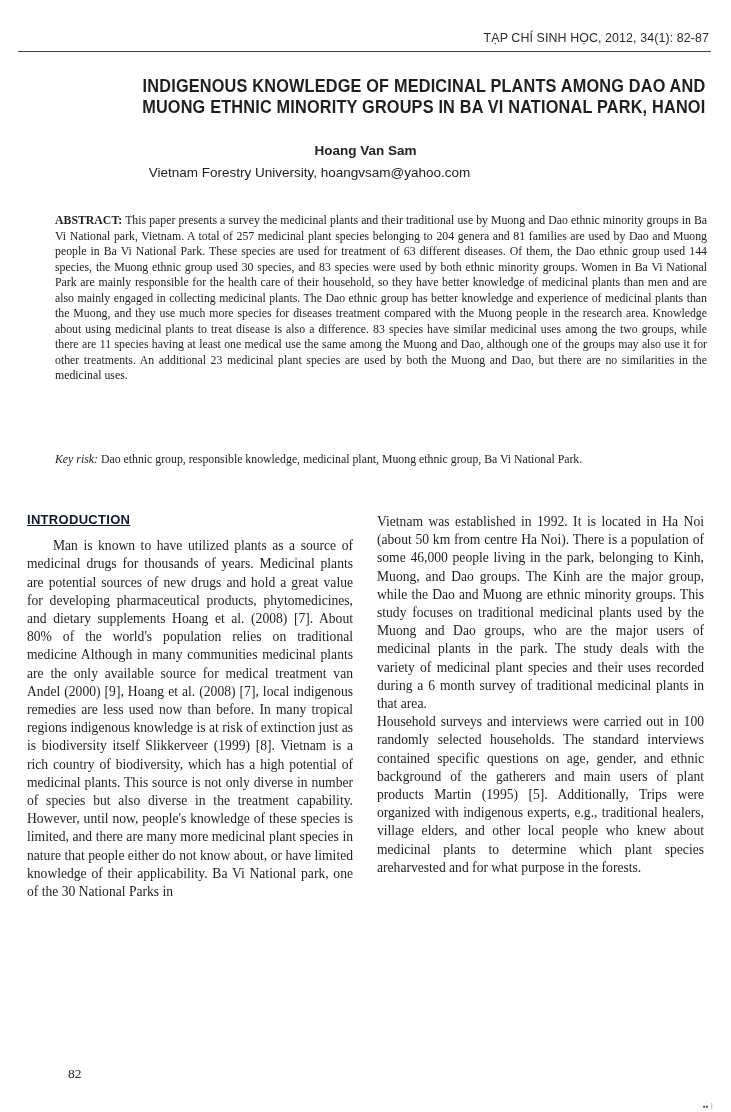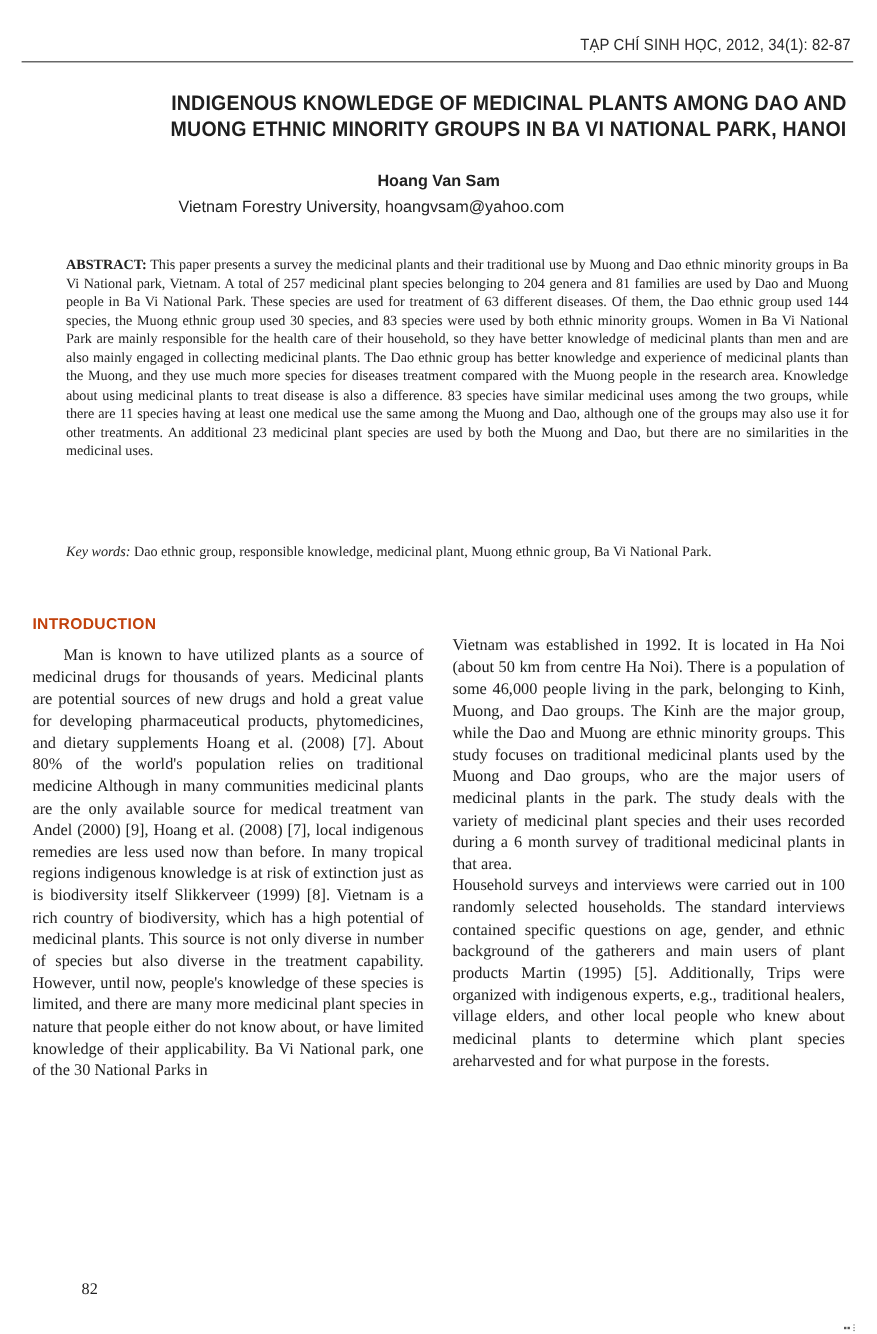--- a/index.html
+++ b/index.html
@@ -69,26 +69,27 @@
     .keywords .kw-lbl { font-style: italic; }
 
     
     .col {
       position: absolute;
       font-size: 13.6px; line-height: 18.2px;
       text-align: justify;
       color: #1e1e1e;
     }
     .col-left { top: 511px; left: 27px; width: 326px; }
-    .col-right { top: 513px; left: 377px; width: 327px; margin-top: 16px; }
+    .col-right { top: 513px; left: 377px; width: 327px; }
     .sec-head {
       font-family: "Liberation Sans", "DejaVu Sans", sans-serif;
       font-weight: bold; font-size: 13px;
-      letter-spacing: 0.3px; color: #c2410c;
+      letter-spacing: 0.3px; color: #0f172a;
       margin-bottom: 8px;
+      text-decoration: underline;
     }
     .col-left .para { text-indent: 26px; }
     .col-right .sec-head { margin-top: 14px; }
 
     .page-number {
       position: absolute; top: 1066px; left: 27px;
       font-size: 13.5px; color: #222; margin-left: 41px;
     }
     .scan-mark {
       position: absolute; top: 1100px; left: 703px;
@@ -110,21 +111,21 @@
 
   <div class="author">Hoang Van Sam</div>
   <div class="affiliation">Vietnam Forestry University, hoangvsam@yahoo.com</div>
 
   <div class="abstract">
     <span class="lbl">ABSTRACT:</span>
     <span>This paper presents a survey the medicinal plants and their traditional use by Muong and Dao ethnic minority groups in Ba Vi National park, Vietnam. A total of 257 medicinal plant species belonging to 204 genera and 81 families are used by Dao and Muong people in Ba Vi National Park. These species are used for treatment of 63 different diseases. Of them, the Dao ethnic group used 144 species, the Muong ethnic group used 30 species, and 83 species were used by both ethnic minority groups. Women in Ba Vi National Park are mainly responsible for the health care of their household, so they have better knowledge of medicinal plants than men and are also mainly engaged in collecting medicinal plants. The Dao ethnic group has better knowledge and experience of medicinal plants than the Muong, and they use much more species for diseases treatment compared with the Muong people in the research area. Knowledge about using medicinal plants to treat disease is also a difference. 83 species have similar medicinal uses among the two groups, while there are 11 species having at least one medical use the same among the Muong and Dao, although one of the groups may also use it for other treatments. An additional 23 medicinal plant species are used by both the Muong and Dao, but there are no similarities in the medicinal uses.</span>
   </div>
 
   <div class="keywords">
-    <span class="kw-lbl">Key words:</span>
+    <span class="kw-lbl">Key risk:</span>
     <span>Dao ethnic group, responsible knowledge, medicinal plant, Muong ethnic group, Ba Vi National Park.</span>
   </div>
 
   <div class="col col-left">
     <div class="sec-head">INTRODUCTION</div>
     <div class="para">Man is known to have utilized plants as a source of medicinal drugs for thousands of years. Medicinal plants are potential sources of new drugs and hold a great value for developing pharmaceutical products, phytomedicines, and dietary supplements Hoang et al. (2008) [7]. About 80% of the world's population relies on traditional medicine Although in many communities medicinal plants are the only available source for medical treatment van Andel (2000) [9], Hoang et al. (2008) [7], local indigenous remedies are less used now than before. In many tropical regions indigenous knowledge is at risk of extinction just as is biodiversity itself Slikkerveer (1999) [8]. Vietnam is a rich country of biodiversity, which has a high potential of medicinal plants. This source is not only diverse in number of species but also diverse in the treatment capability. However, until now, people's knowledge of these species is limited, and there are many more medicinal plant species in nature that people either do not know about, or have limited knowledge of their applicability. Ba Vi National park, one of the 30 National Parks in</div>
   </div>
 
   <div class="col col-right">
     <div class="para-cont">Vietnam was established in 1992. It is located in Ha Noi (about 50 km from centre Ha Noi). There is a population of some 46,000 people living in the park, belonging to Kinh, Muong, and Dao groups. The Kinh are the major group, while the Dao and Muong are ethnic minority groups. This study focuses on traditional medicinal plants used by the Muong and Dao groups, who are the major users of medicinal plants in the park. The study deals with the variety of medicinal plant species and their uses recorded during a 6 month survey of traditional medicinal plants in that area.</div>

